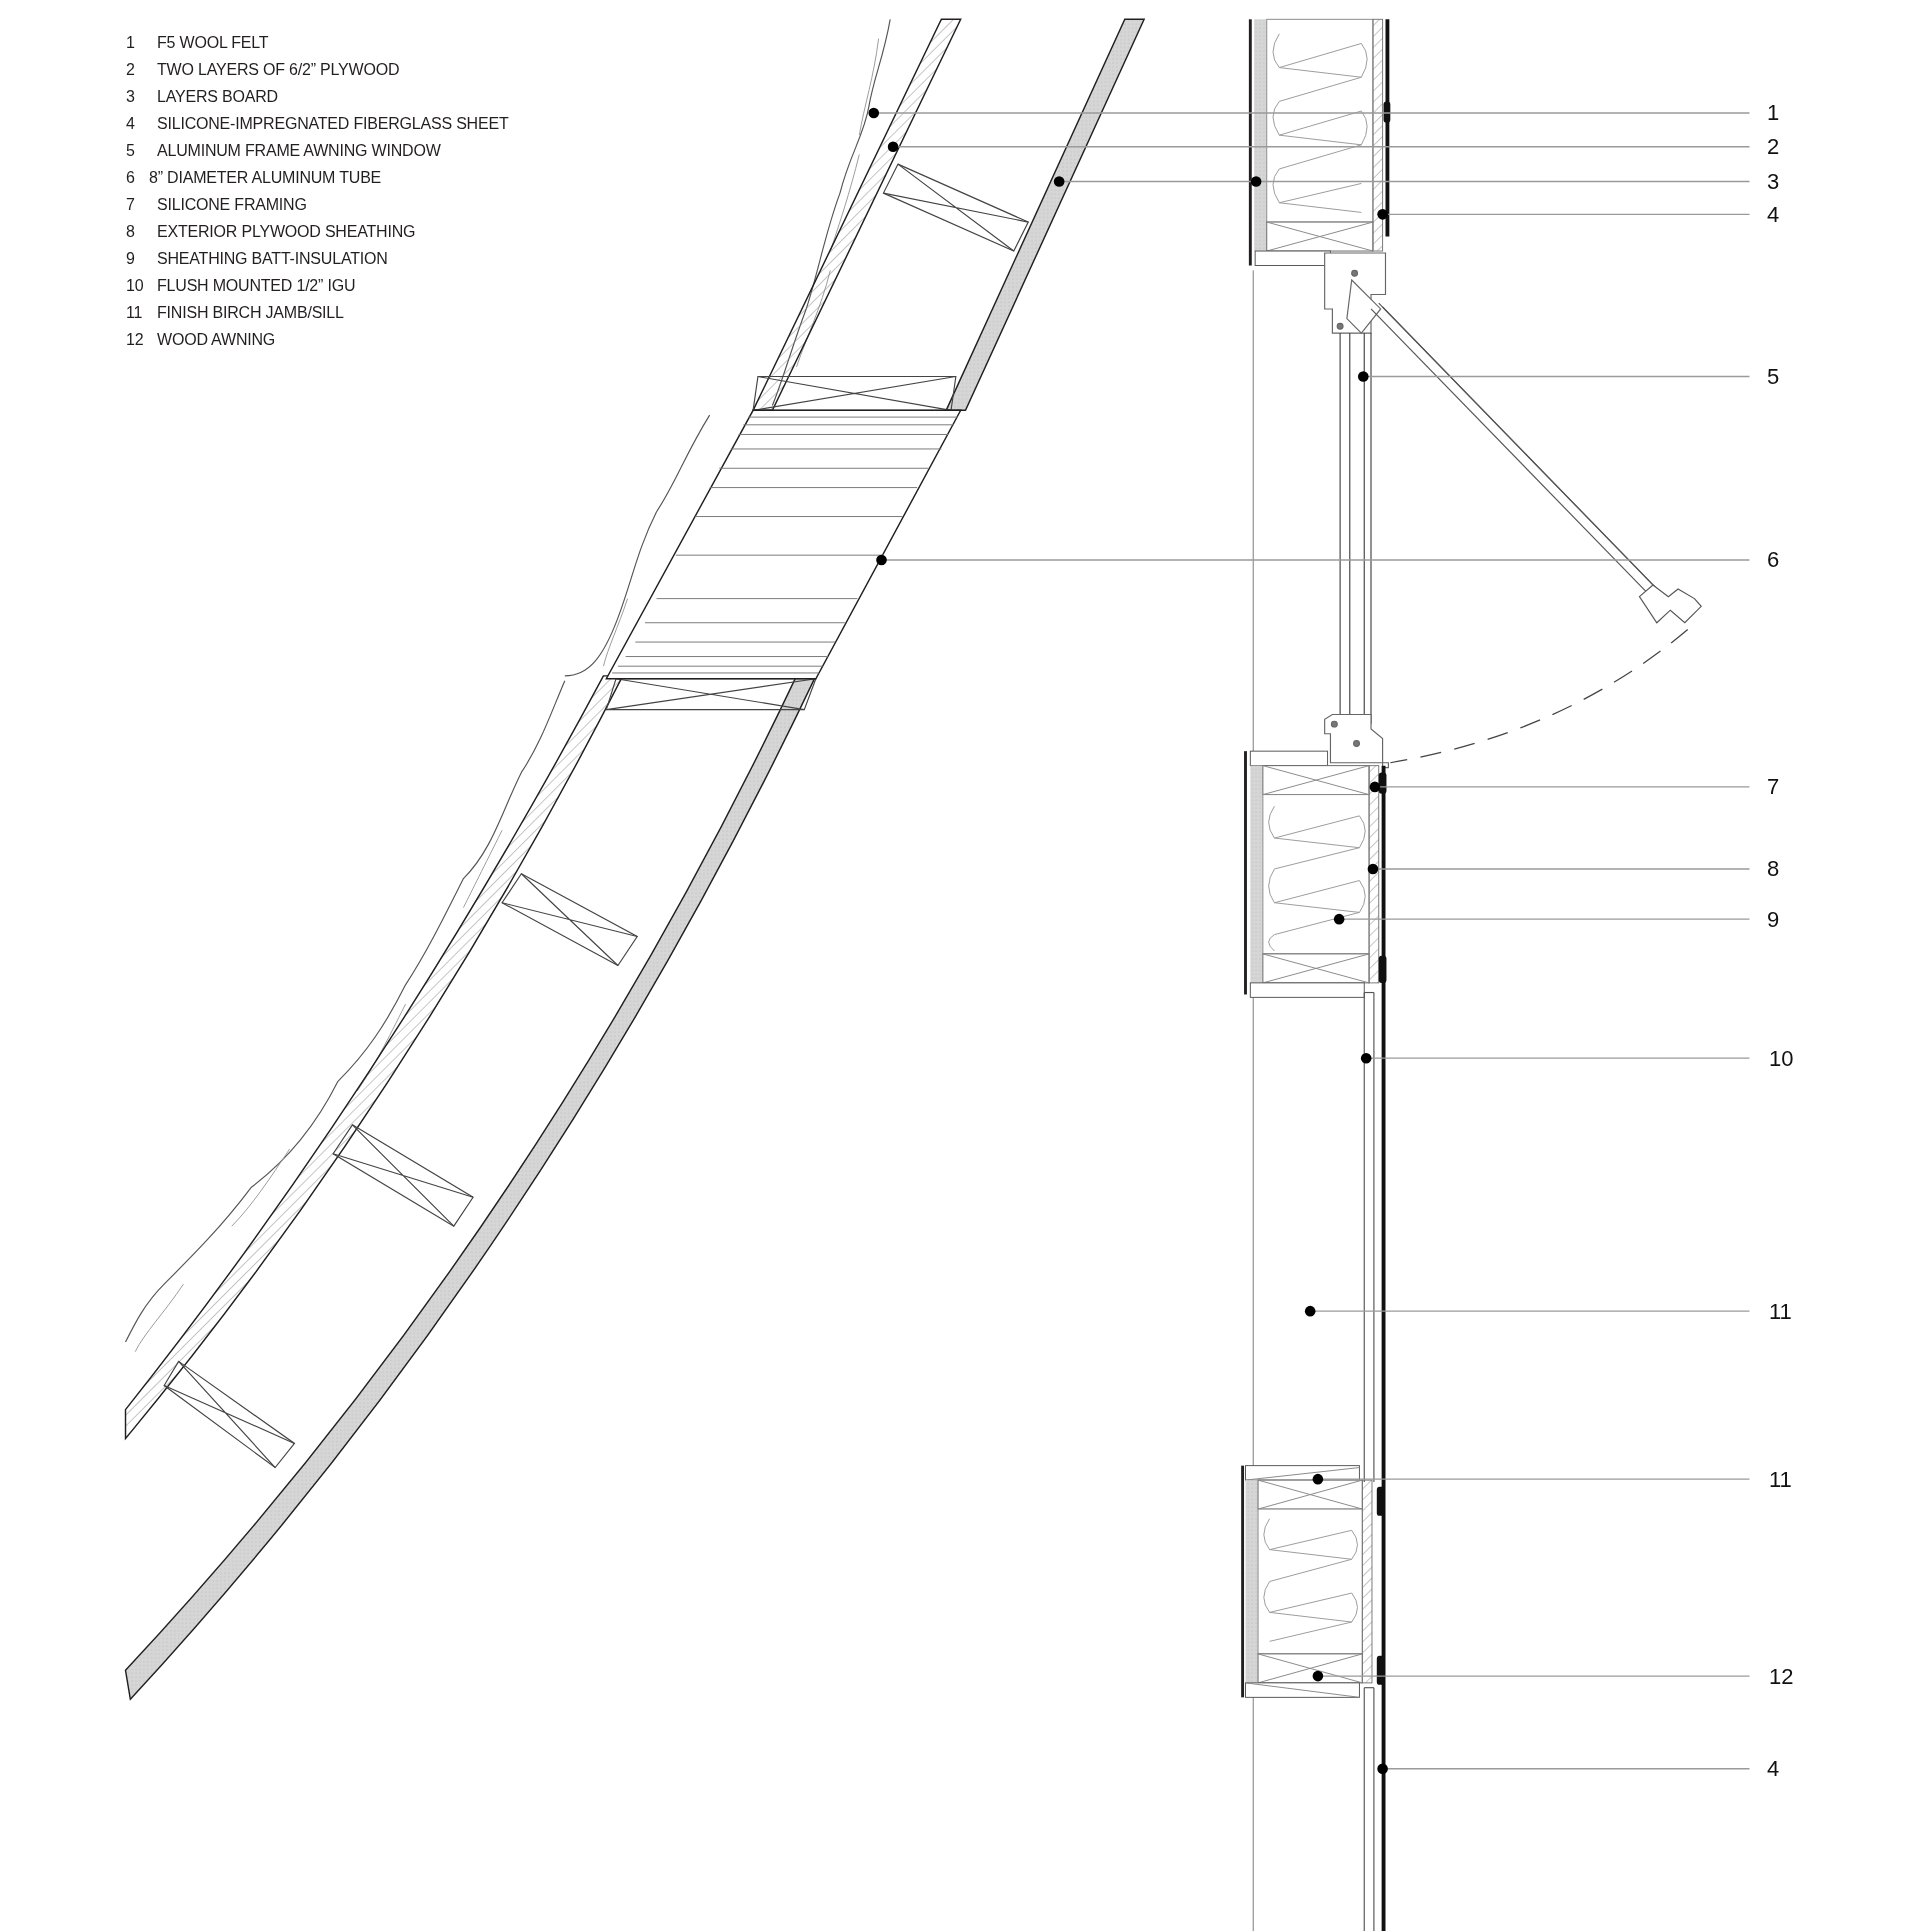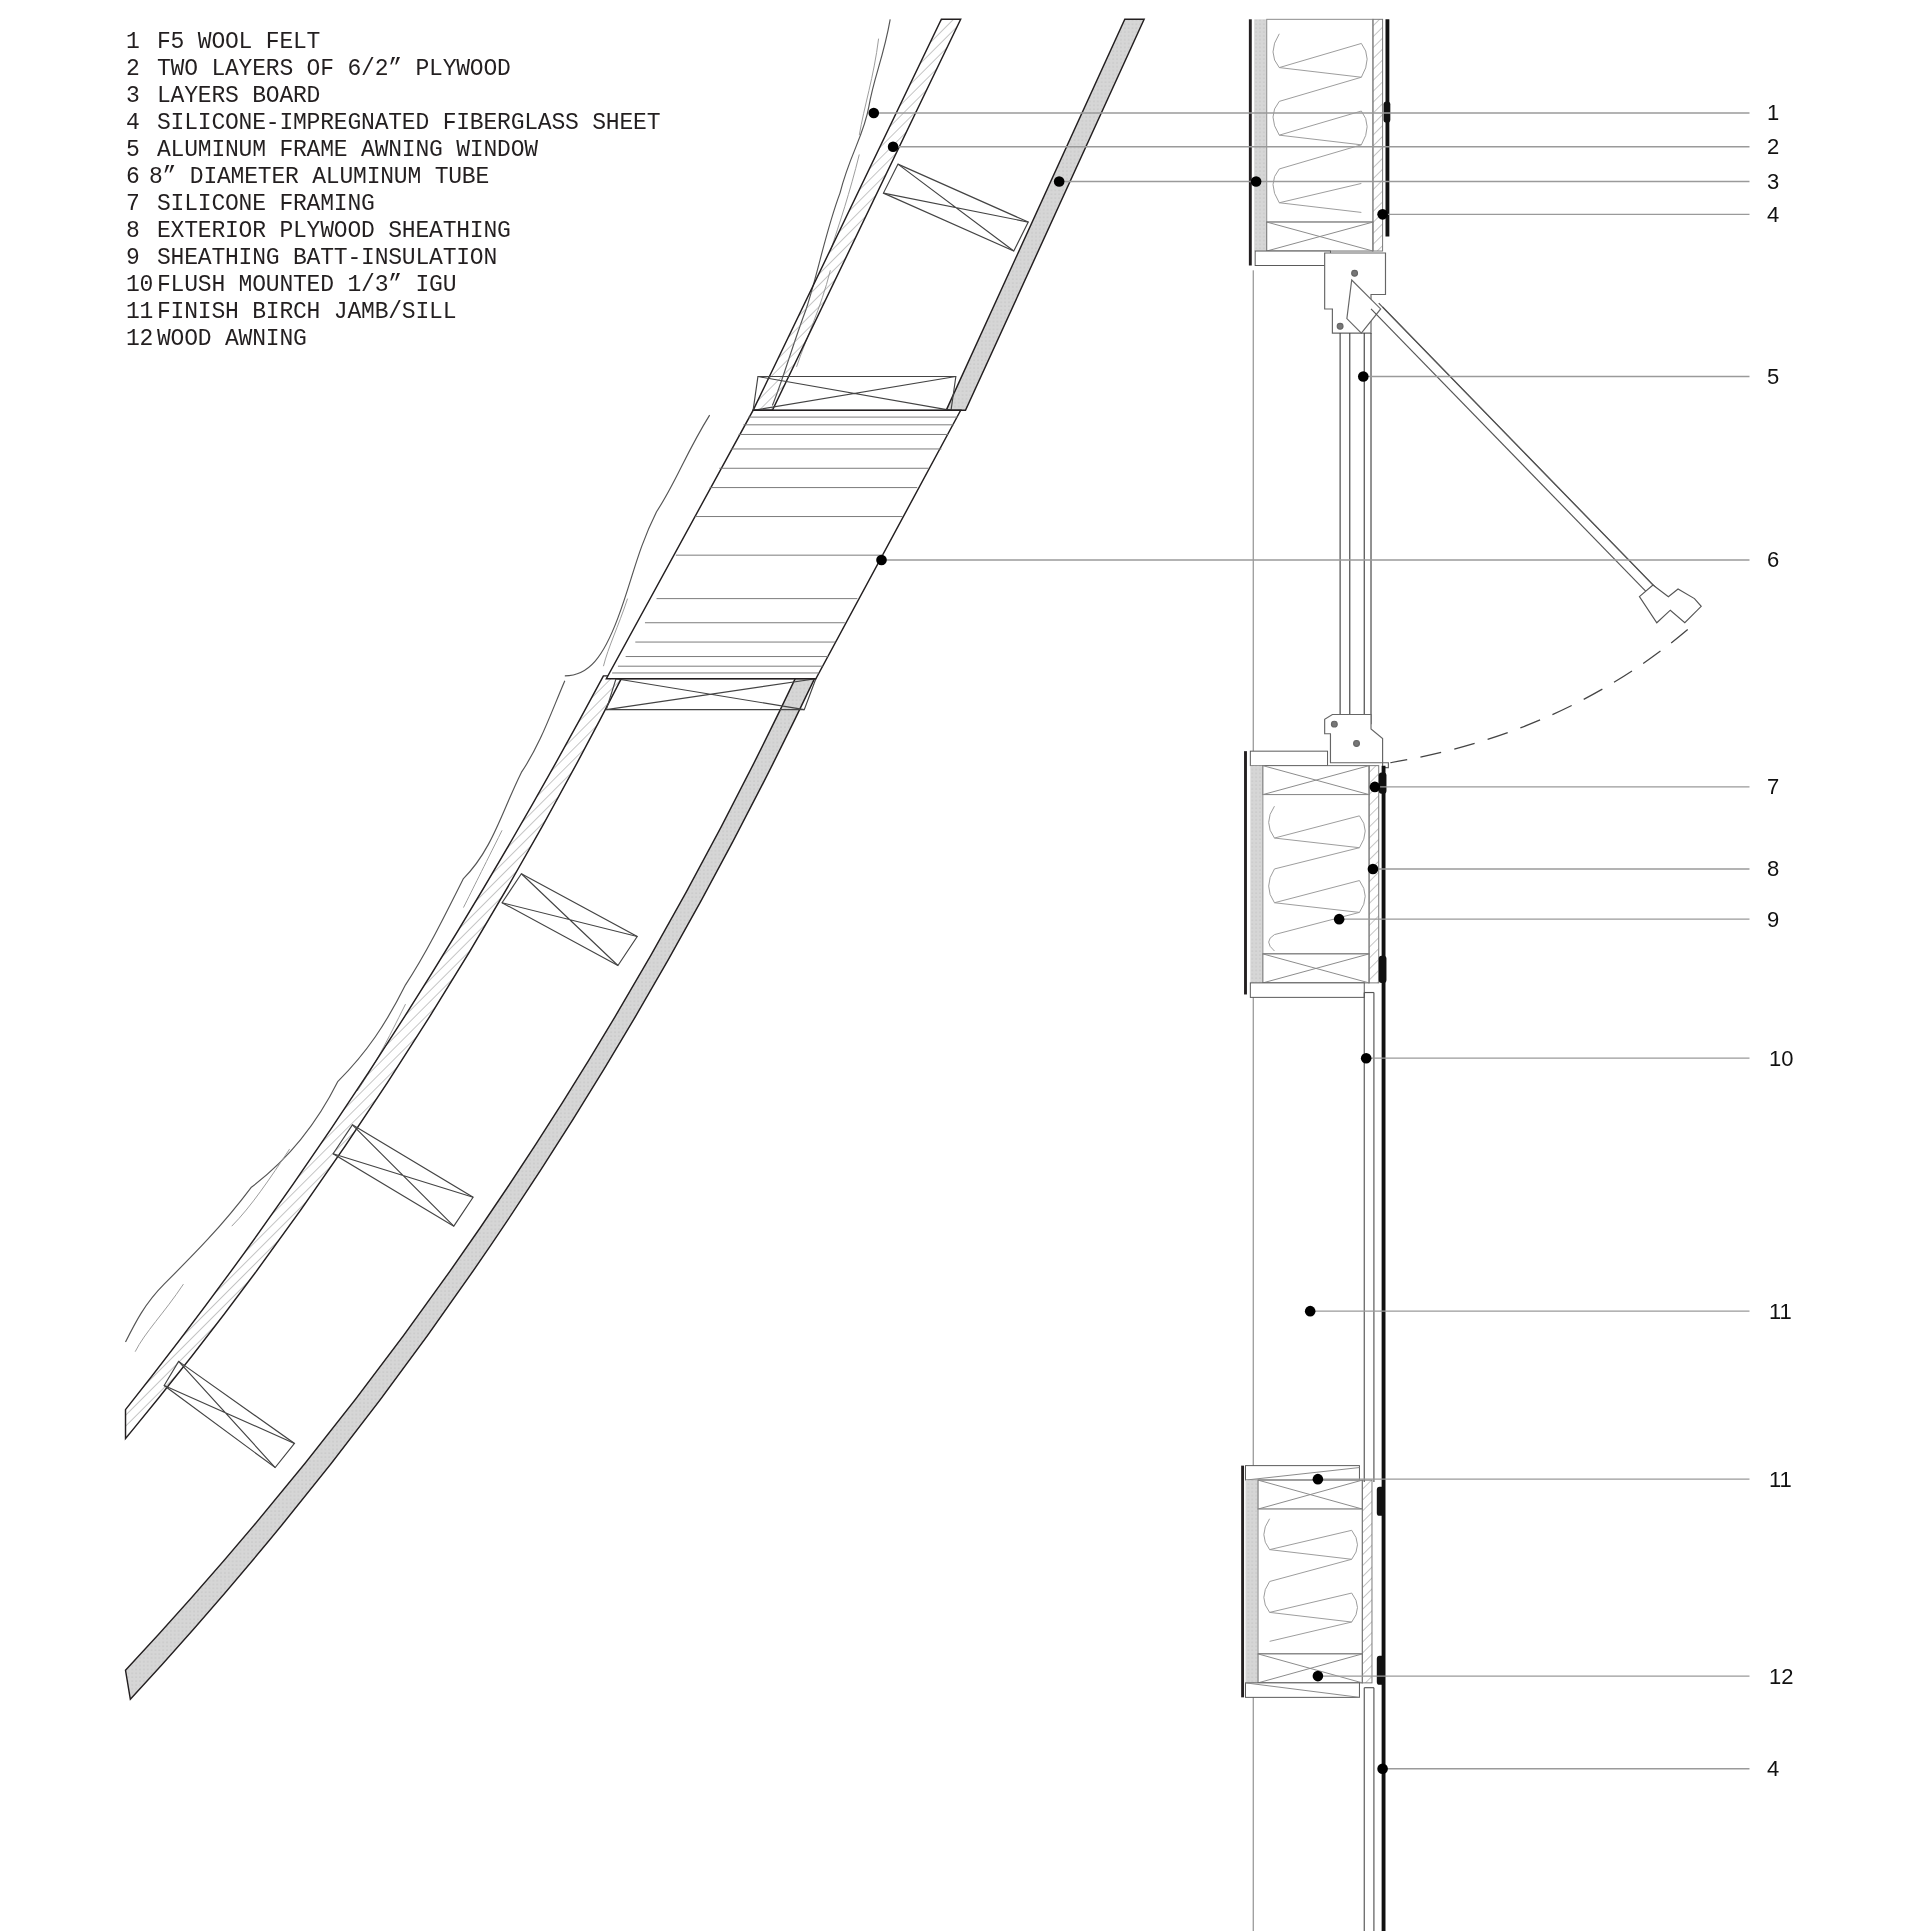--- a/index.html
+++ b/index.html
@@ -1,38 +1,38 @@
 <!DOCTYPE html>
 <html><head>
 <meta charset="utf-8">
 <style>
   html, body { margin:0; padding:0; background:#ffffff; }
   body { width:1931px; height:1931px; position:relative; overflow:hidden;
          font-family:"Liberation Sans", "DejaVu Sans", sans-serif; color:#231f20; }
   #legend { position:absolute; left:126px; top:29px; }
-  .legend-item { position:relative; height:27px; line-height:27px; font-size:23px; letter-spacing:-0.2px; white-space:nowrap;font-family:Liberation Mono, monospace; }
+  .legend-item { position:relative; height:27px; line-height:27px; font-size:16px; letter-spacing:-0.2px; white-space:nowrap; }
   .legend-num { display:inline-block; width:31px; }
   .legend-num.two { width:31px; }
   #drawing { position:absolute; left:0; top:0; width:1931px; height:1931px; }
   .callout-label { position:absolute; font-size:22px; line-height:22px; color:#111; }
 </style>
 </head>
 <body>
 
 <div id="legend">
   <div class="legend-item"><span class="legend-num">1</span><span>F5 WOOL FELT</span></div>
   <div class="legend-item"><span class="legend-num">2</span><span>TWO LAYERS OF 6/2” PLYWOOD</span></div>
   <div class="legend-item"><span class="legend-num">3</span><span>LAYERS BOARD</span></div>
   <div class="legend-item"><span class="legend-num">4</span><span>SILICONE-IMPREGNATED FIBERGLASS SHEET</span></div>
   <div class="legend-item"><span class="legend-num">5</span><span>ALUMINUM FRAME AWNING WINDOW</span></div>
   <div class="legend-item"><span class="legend-num" style="width:23px">6</span><span>8” DIAMETER ALUMINUM TUBE</span></div>
   <div class="legend-item"><span class="legend-num">7</span><span>SILICONE FRAMING</span></div>
   <div class="legend-item"><span class="legend-num">8</span><span>EXTERIOR PLYWOOD SHEATHING</span></div>
   <div class="legend-item"><span class="legend-num">9</span><span>SHEATHING BATT-INSULATION</span></div>
-  <div class="legend-item"><span class="legend-num two">10</span><span>FLUSH MOUNTED 1/3” IGU</span></div>
+  <div class="legend-item"><span class="legend-num two">10</span><span>FLUSH MOUNTED 1/2” IGU</span></div>
   <div class="legend-item"><span class="legend-num two">11</span><span>FINISH BIRCH JAMB/SILL</span></div>
   <div class="legend-item"><span class="legend-num two">12</span><span>WOOD AWNING</span></div>
 </div>
 
 <svg id="drawing" viewBox="0 0 2000 2000">
   <defs>
     <pattern id="hatch" width="8" height="8" patternUnits="userSpaceOnUse" patternTransform="rotate(45)">
       <line x1="0" y1="0" x2="0" y2="8" stroke="#8a8a8a" stroke-width="1"></line>
     </pattern>
     <pattern id="stipple" width="4" height="4" patternUnits="userSpaceOnUse">

